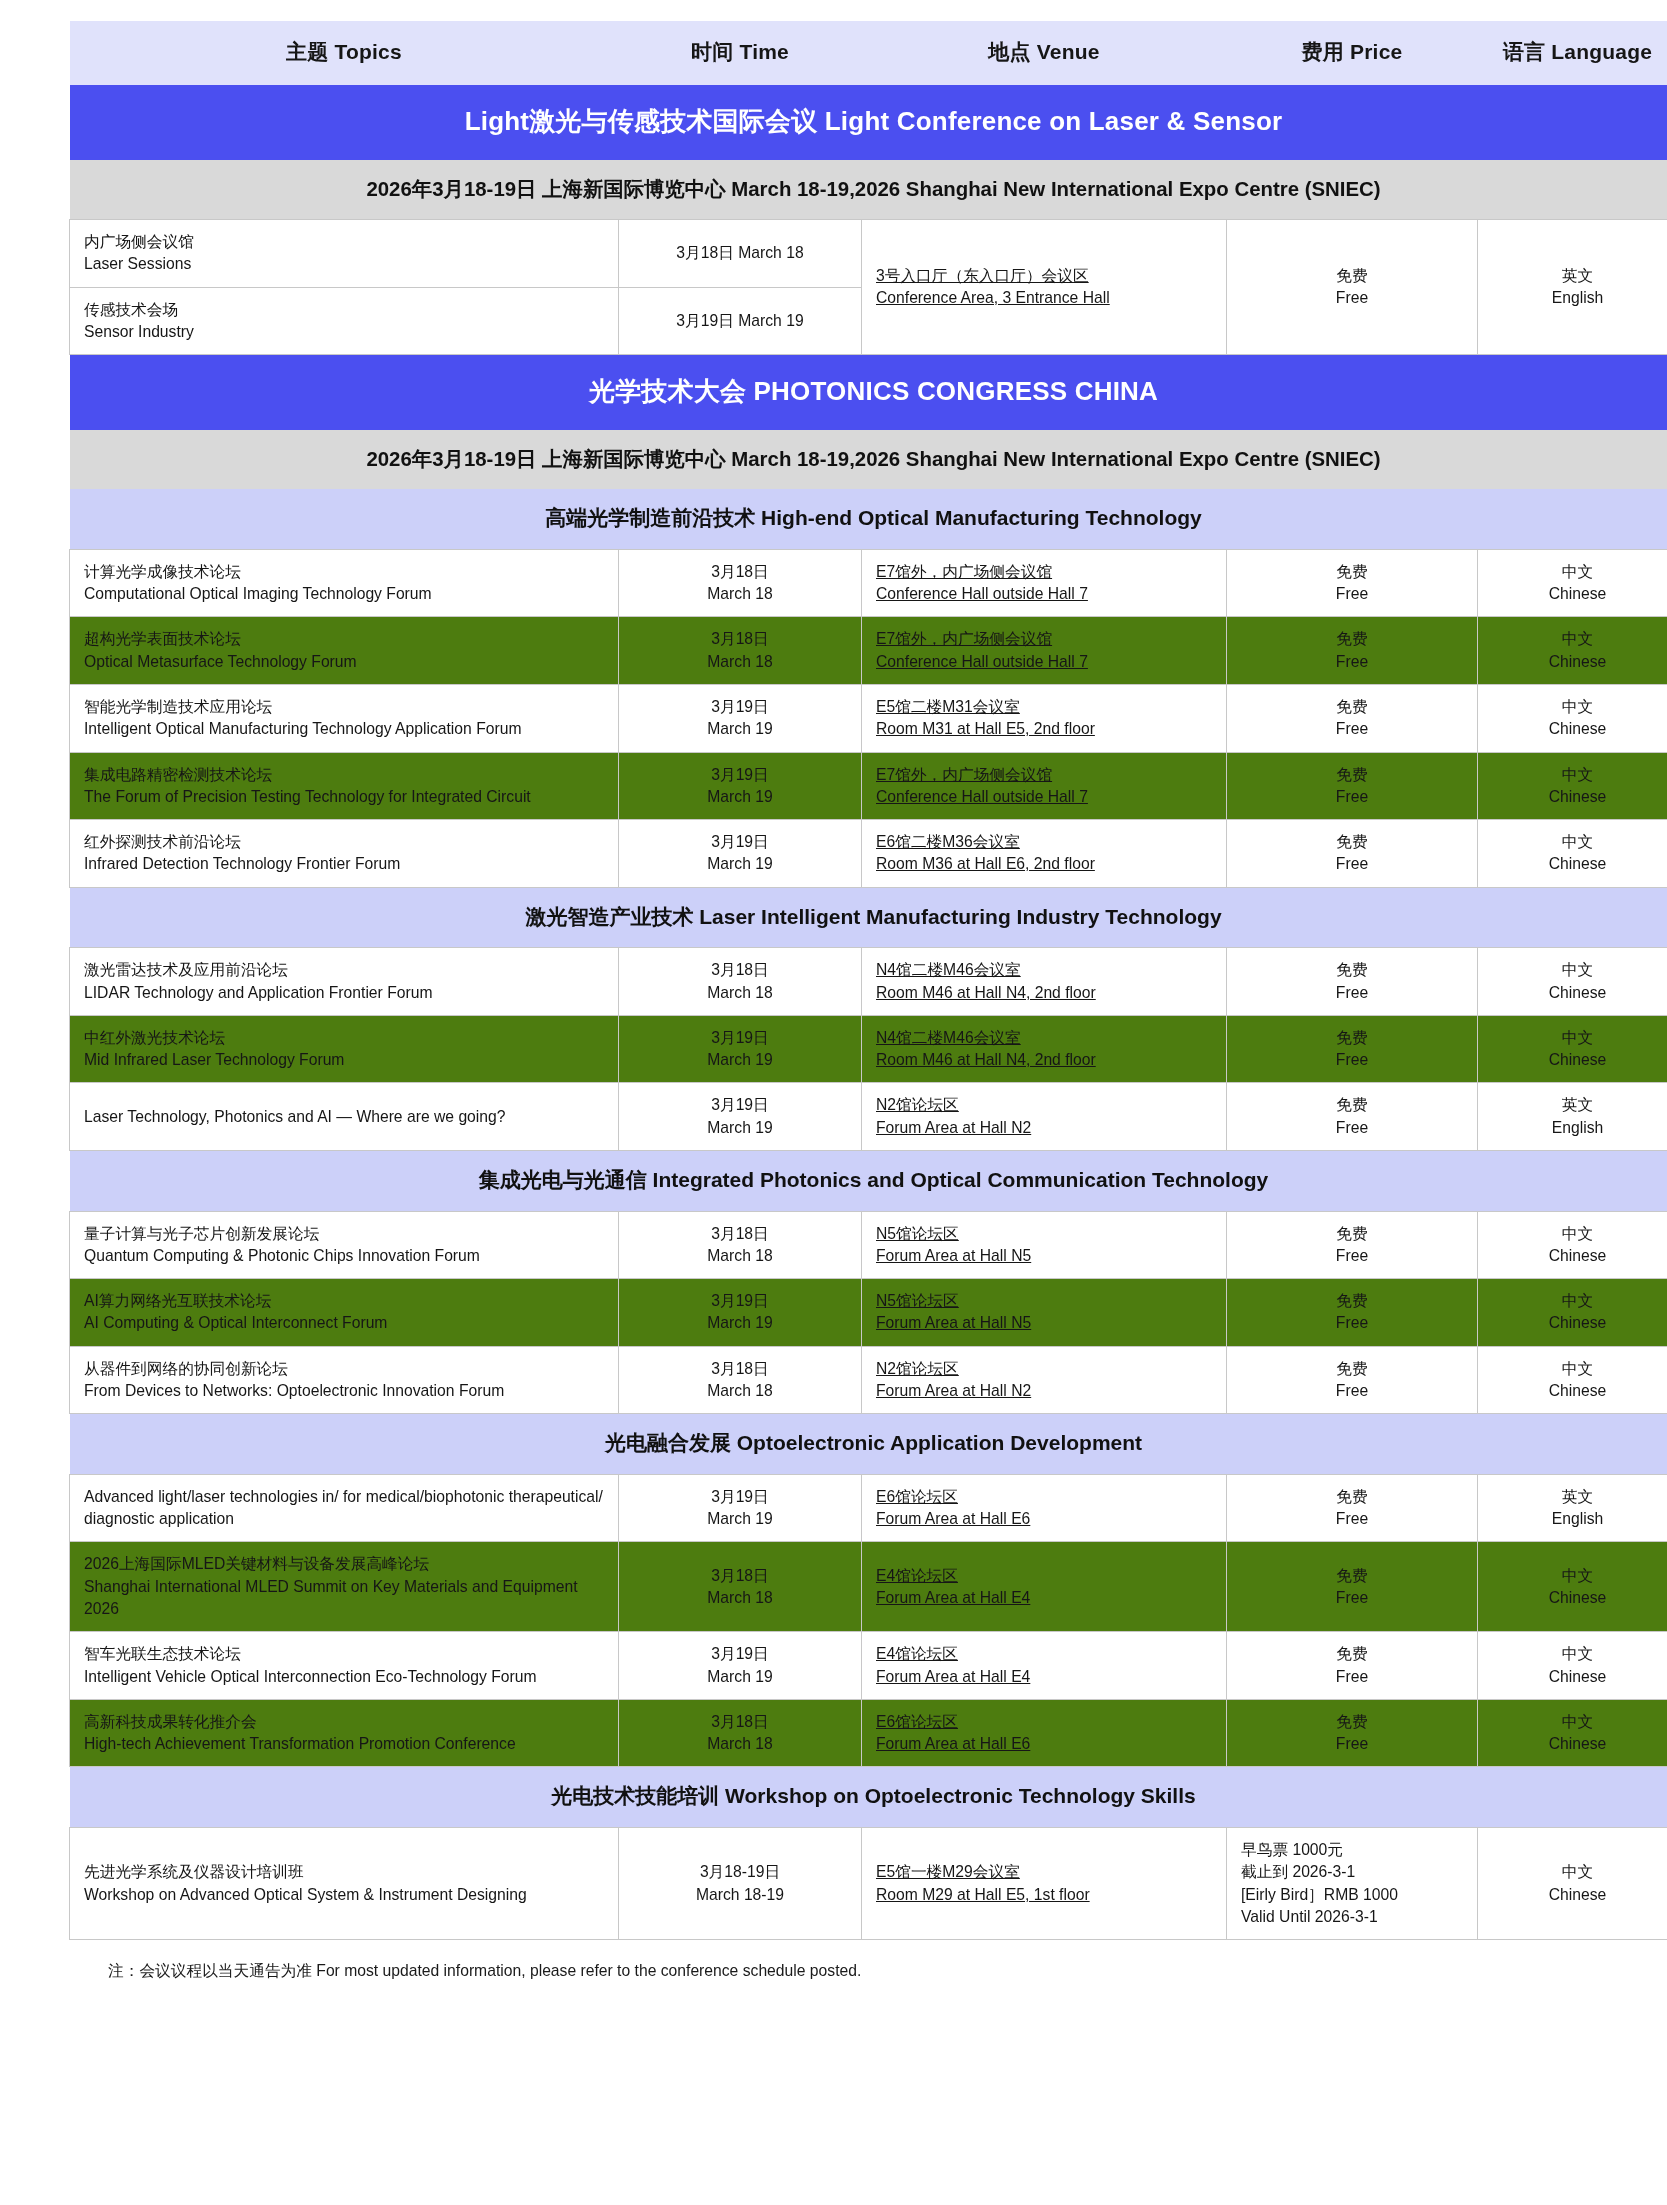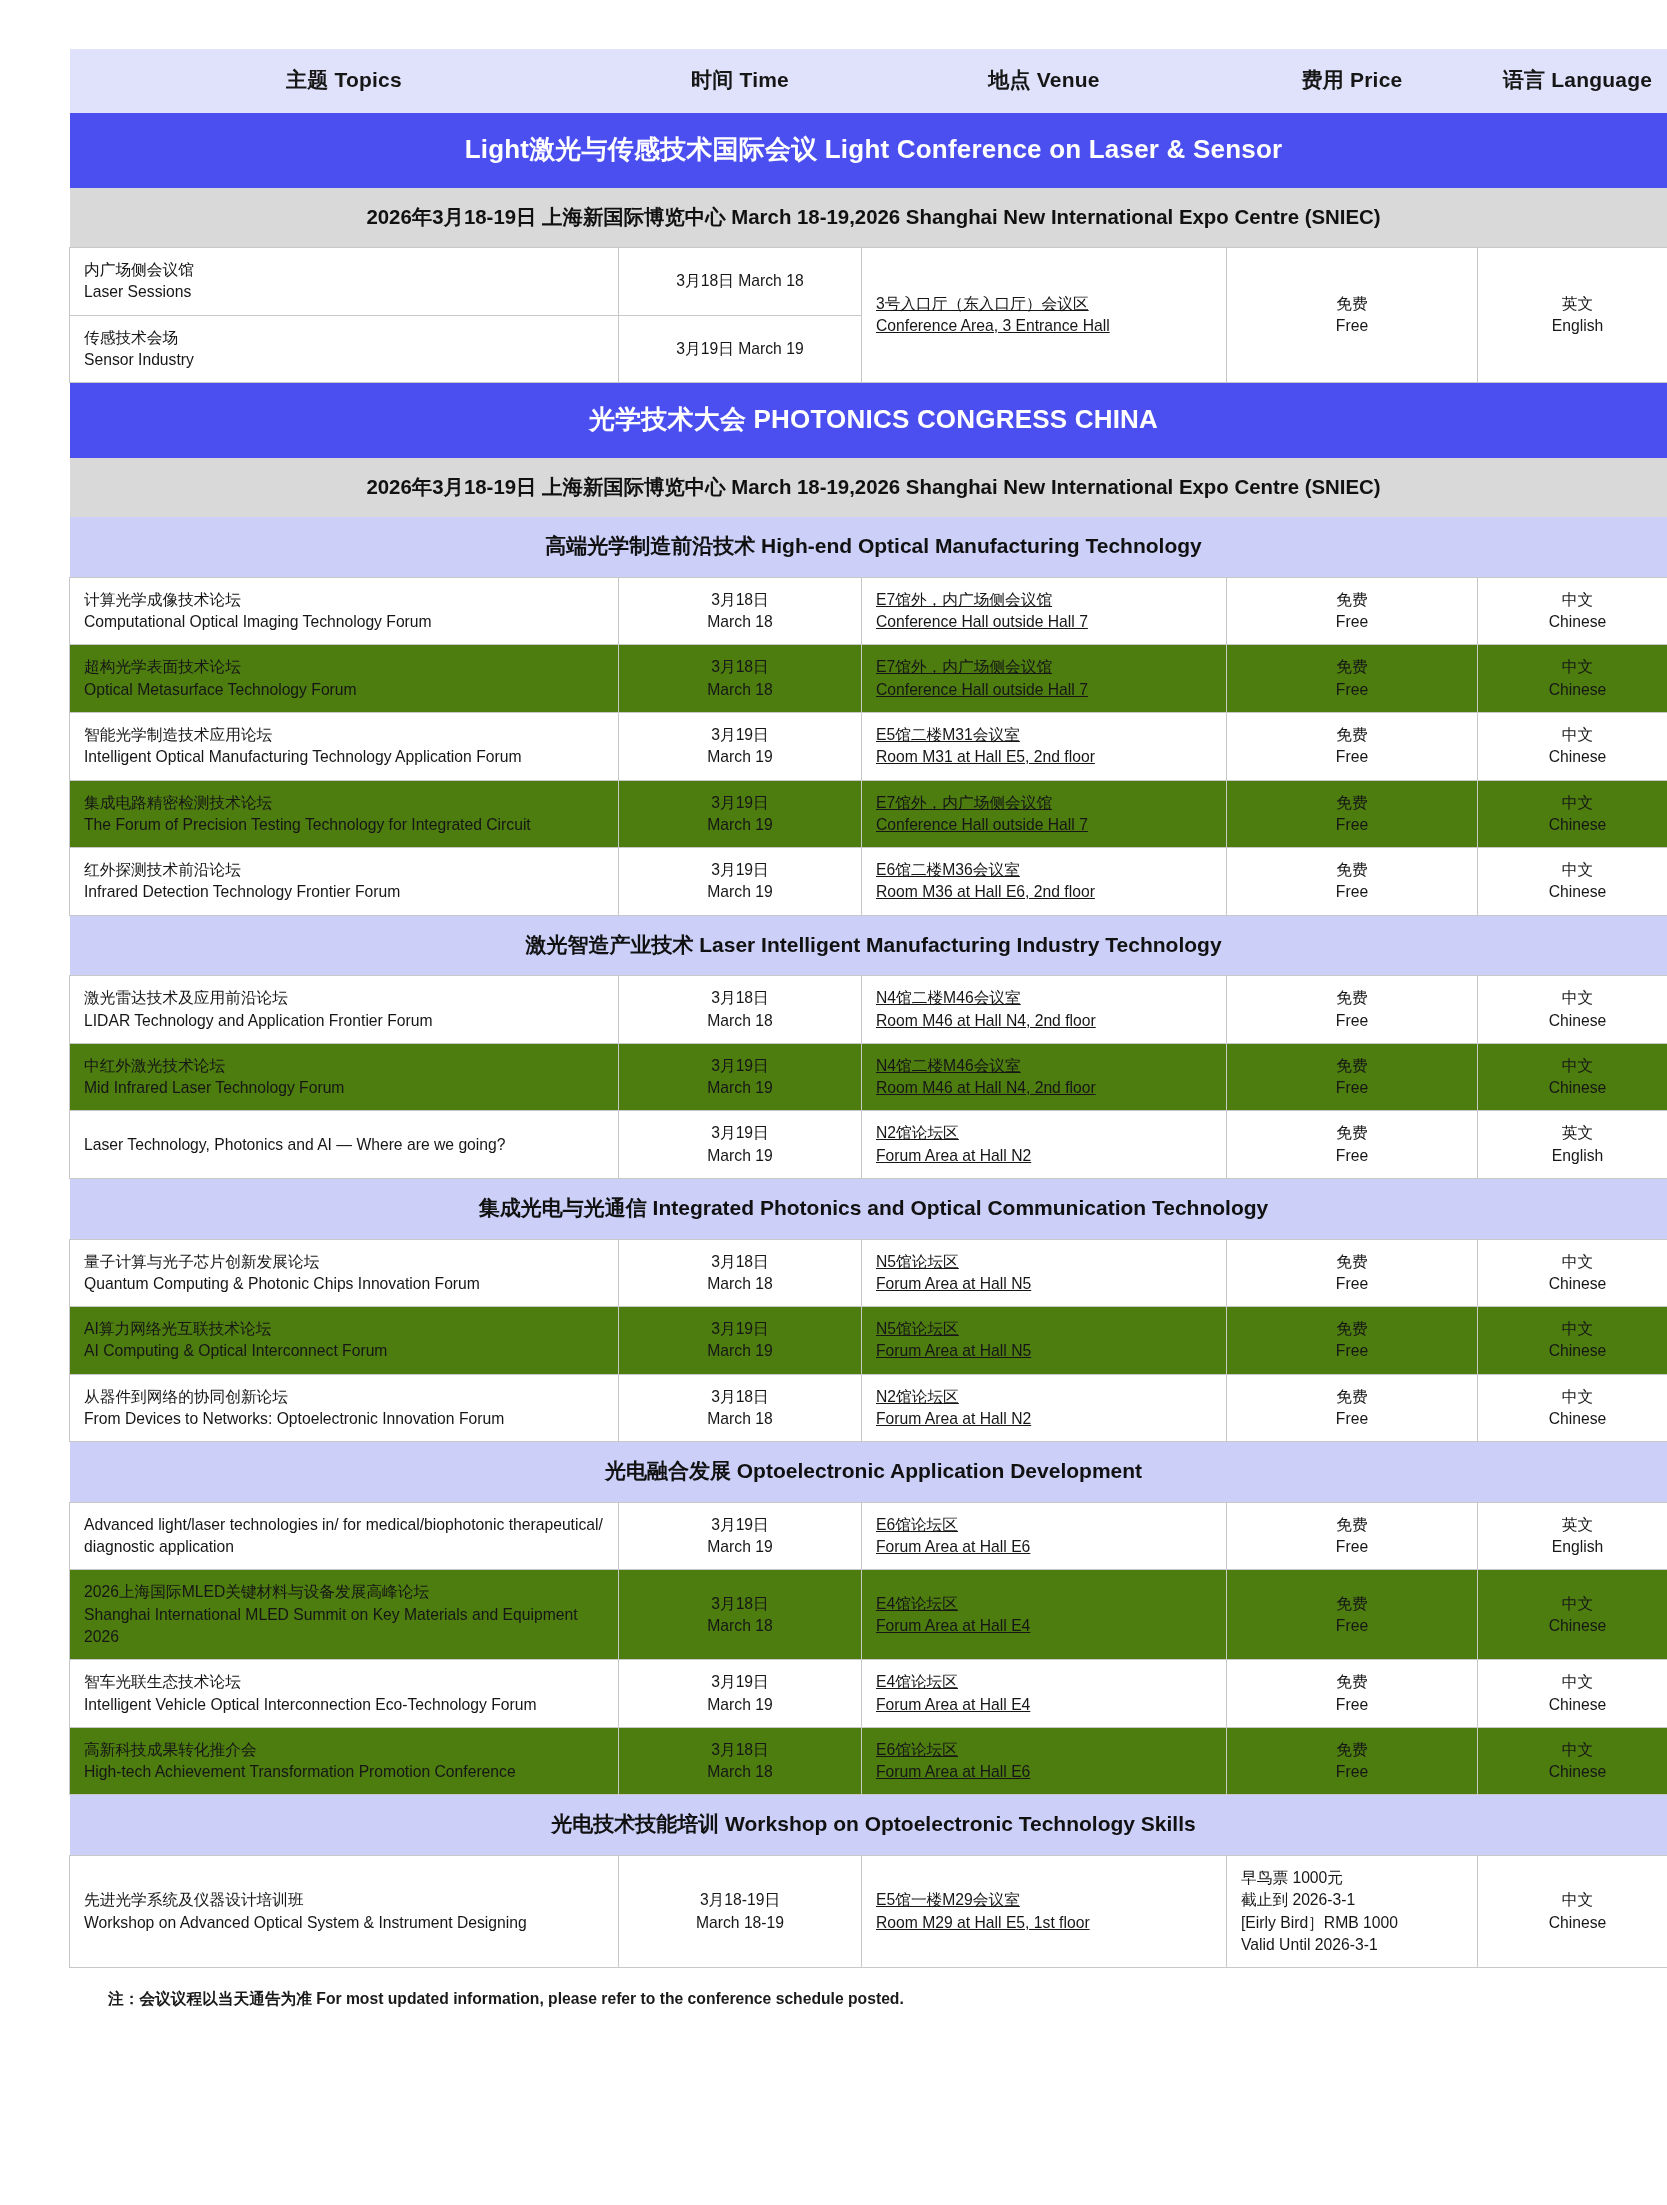--- a/index.html
+++ b/index.html
@@ -9,21 +9,21 @@
   }
   body {
     width: 1668px;
     font-family: "Liberation Sans", sans-serif;
     color: #161616;
     -webkit-font-smoothing: antialiased;
   }
   .page {
     width: 1392px;
     box-sizing: border-box;
-    padding: 49px 69px 31px 69px;
+    padding: 21px 69px 31px 69px;
   }
   table.sched {
     width: 100%;
     border-collapse: collapse;
     table-layout: fixed;
   }
   col.c-topic  { width: 549px; }
   col.c-time   { width: 243px; }
   col.c-venue  { width: 365px; }
   col.c-price  { width: 251px; }
@@ -85,21 +85,20 @@
   td.price-left { text-align: left; padding-left: 17.3px; line-height: 1.5; border-radius: 28px; }
 
   .cn { display: block; }
   .en { display: block; }
 
   .footnote {
     margin-top: 20.4px;
     padding-left: 39px;
     font-size: 15.7px;
     color: #1a1a1a;
-    font-weight: bold;
   }
 </style>
 </head>
 <body>
 
 <div class="page">
   <table class="sched">
     <colgroup>
       <col class="c-topic">
         <col class="c-time">

